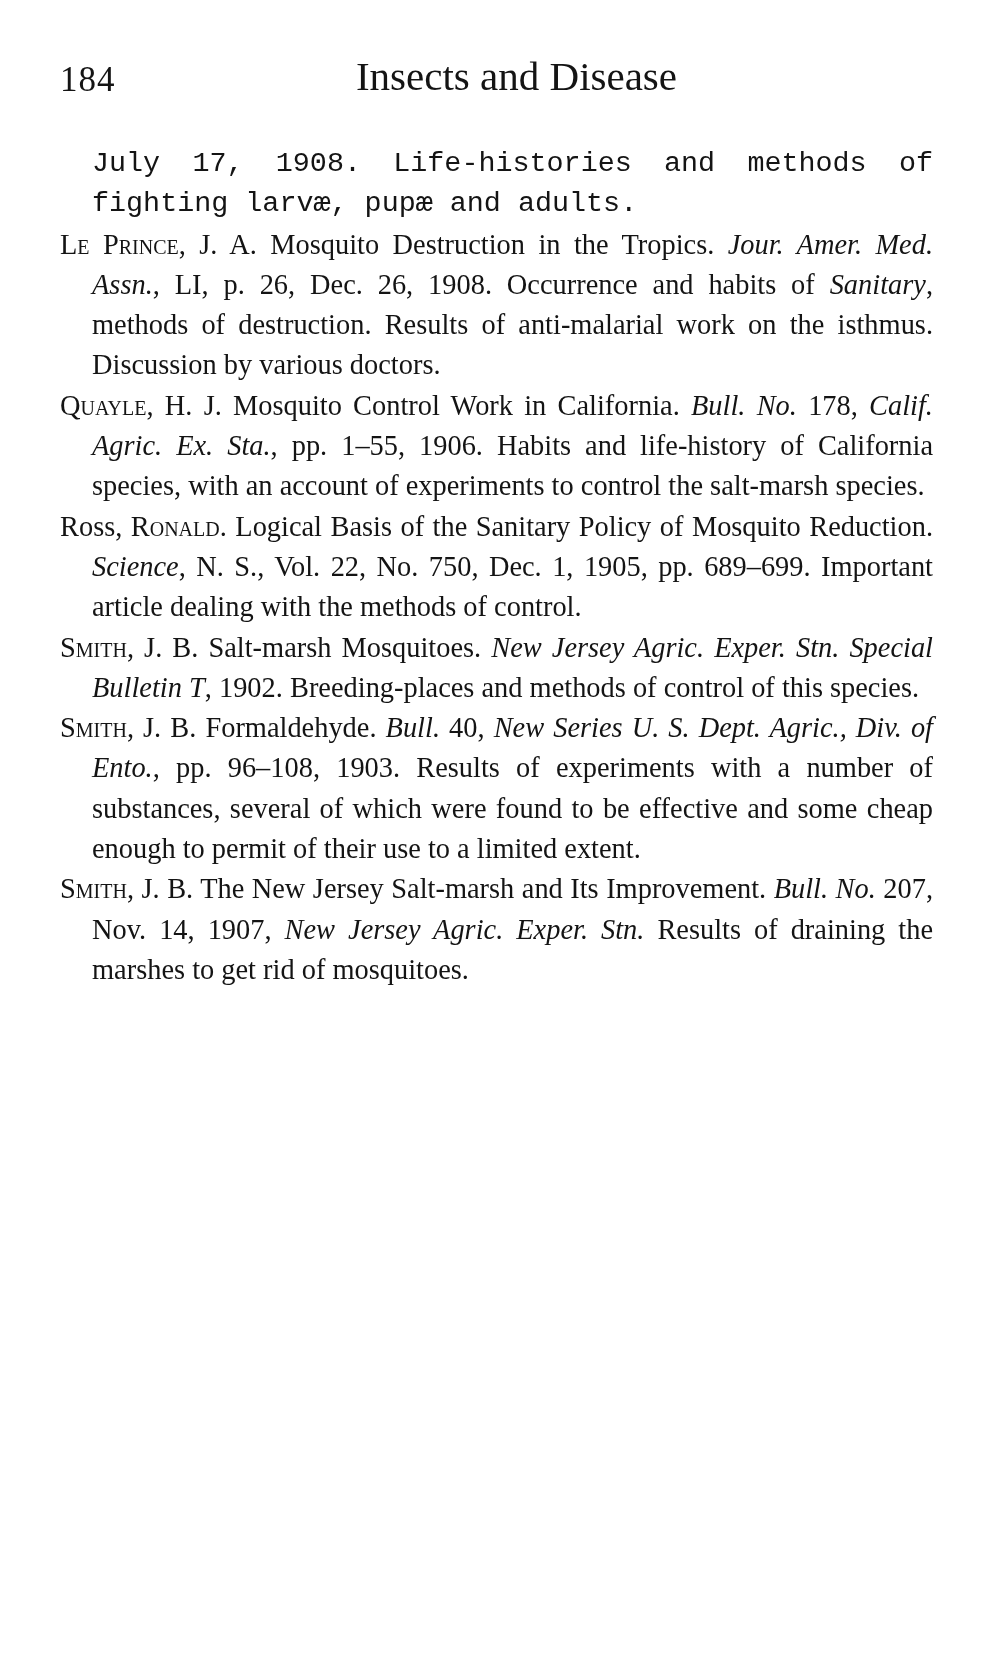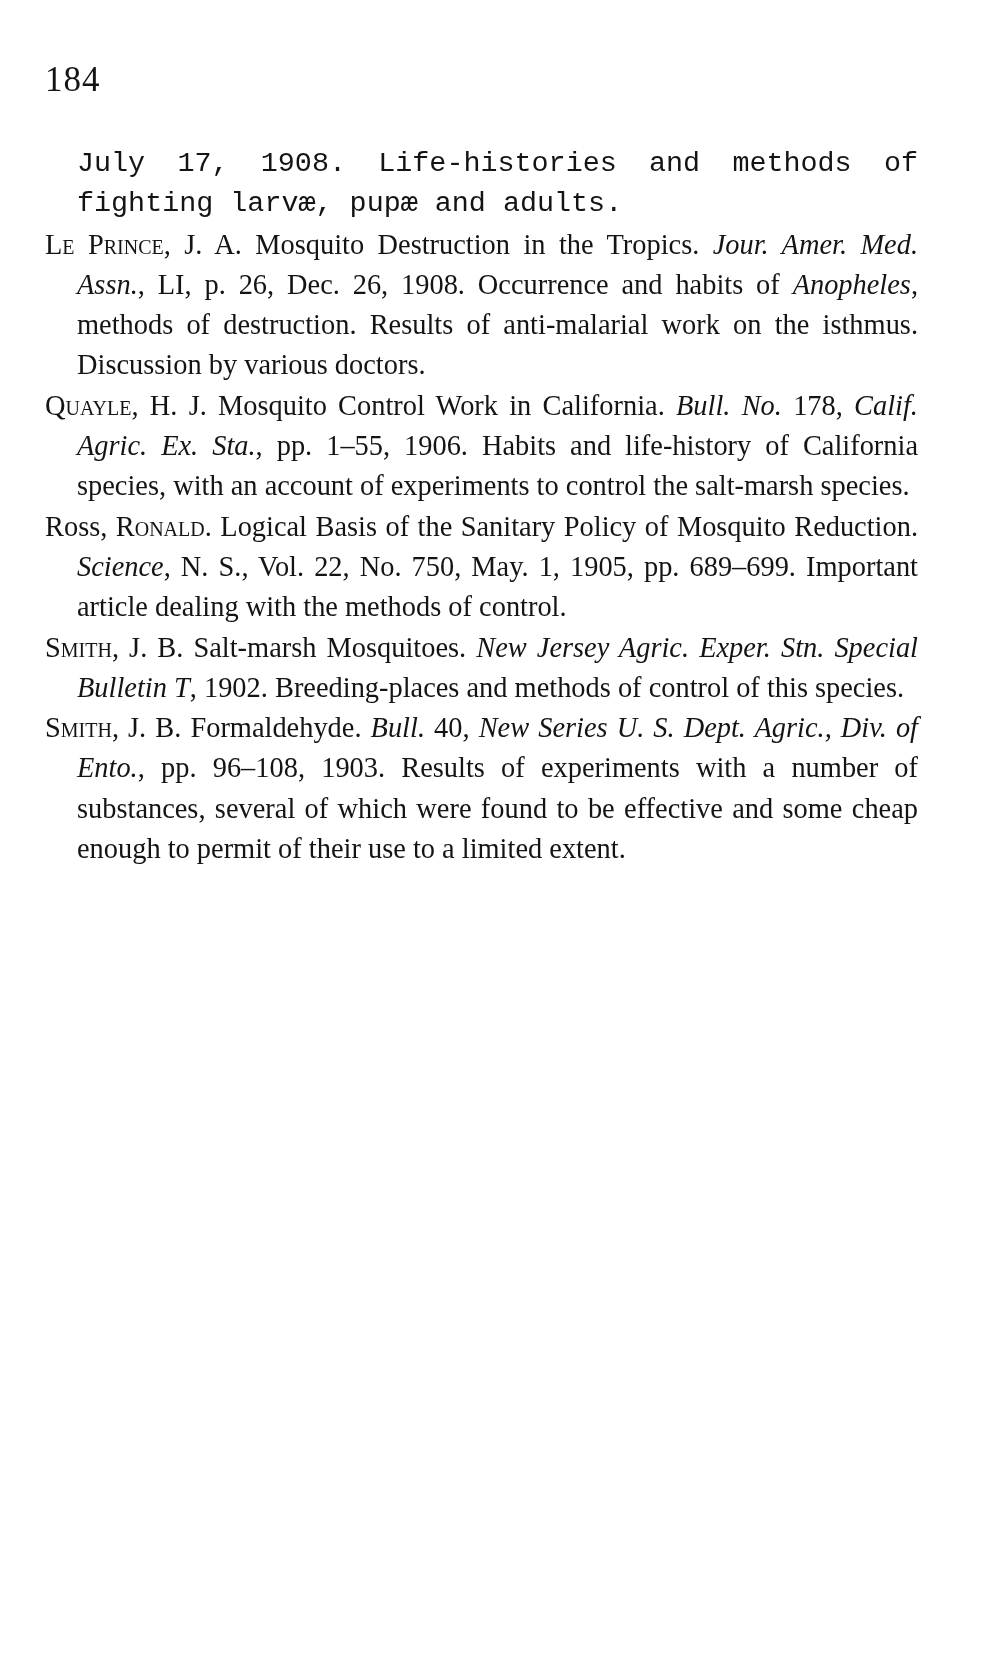--- a/index.html
+++ b/index.html
@@ -1,35 +1,37 @@
 <!DOCTYPE html>
 <html><head>
 <meta charset="utf-8">
 <style>
   html, body { margin: 0; padding: 0; background: #ffffff; }
   body { width: 1000px; height: 1658px; position: relative; overflow: hidden; color: #141414; font-family: "Liberation Serif", "DejaVu Serif", serif; }
-  .page { position: absolute; left: 0; top: 0; width: 921px; height: 1658px; }
+  .page { position: absolute; left: 15px; top: 0; width: 921px; height: 1658px; }
   .running-head { position: absolute; top: 52px; left: 45px; width: 873px; height: 56px; }
   .page-number { position: absolute; left: 0; top: 8px; font-size: 35px; letter-spacing: 1px; }
   .running-title { position: absolute; left: 0; right: 0; top: 0; text-align: center; font-size: 41px; padding-left: 40px; }
   .body { position: absolute; top: 144px; left: 45px; width: 873px; font-size: 28.4px; line-height: 40.3px; }
   .entry { text-align: justify; padding-left: 32px; text-indent: -32px; margin: 0; }
   .entry.continued { padding-left: 32px; text-indent: 0; font-family: Liberation Mono, monospace; }
   .sc { font-variant: small-caps; margin-top: 17px; }
   i { font-style: italic; }
 </style>
 </head>
 <body>
 
 <div class="page">
   <div class="running-head">
     <span class="page-number">184</span>
+    <div class="running-title">Insects and Disease</div>
   </div>
 
   <div class="body">
     <p class="entry continued"><span>July 17, 1908.  Life-histories and methods of fighting larvæ, pupæ and adults.</span></p>
-    <p class="entry"><span class="sc">Le Prince</span><span>, J. A.  Mosquito Destruction in the Tropics.  </span><i>Jour. Amer. Med. Assn.</i><span>, LI, p. 26, Dec. 26, 1908.  Occurrence and habits of </span><i>Anopheles</i><span>, methods of destruction.  Results of anti-malarial work on the isthmus.  Discussion by various doctors.</span></p>
+    <p class="entry"><span class="sc">Le Prince</span><span>, J. A.  Mosquito Destruction in the Tropics.  </span><i>Jour. Amer. Med. Assn.</i><span>, LI, p. 26, Dec. 26, 1908.  Occurrence and habits of </span><i>Sanitary</i><span>, methods of destruction.  Results of anti-malarial work on the isthmus.  Discussion by various doctors.</span></p>
     <p class="entry"><span class="sc">Quayle</span><span>, H. J.  Mosquito Control Work in California.  </span><i>Bull. No.</i><span> 178, </span><i>Calif. Agric. Ex. Sta.</i><span>, pp. 1–55, 1906.  Habits and life-history of California species, with an account of experiments to control the salt-marsh species.</span></p>
-    <p class="entry"><span>Ross, </span><span class="sc">Ronald</span><span>.  Logical Basis of the Sanitary Policy of Mosquito Reduction.  </span><i>Science</i><span>, N. S., Vol. 22, No. 750, May. 1, 1905, pp. 689–699.  Important article dealing with the methods of control.</span></p>
+    <p class="entry"><span>Ross, </span><span class="sc">Ronald</span><span>.  Logical Basis of the Sanitary Policy of Mosquito Reduction.  </span><i>Science</i><span>, N. S., Vol. 22, No. 750, Dec. 1, 1905, pp. 689–699.  Important article dealing with the methods of control.</span></p>
     <p class="entry"><span class="sc">Smith</span><span>, J. B.   Salt-marsh Mosquitoes.  </span><i>New Jersey Agric. Exper. Stn. Special Bulletin T</i><span>, 1902.  Breeding-places and methods of control of this species.</span></p>
     <p class="entry"><span class="sc">Smith</span><span>, J. B.  Formaldehyde.  </span><i>Bull.</i><span> 40, </span><i>New Series U. S. Dept. Agric., Div. of Ento.</i><span>, pp. 96–108, 1903.  Results of experiments with a number of substances, several of which were found to be effective and some cheap enough to permit of their use to a limited extent.</span></p>
+    <p class="entry"><span class="sc">Smith</span><span>, J. B.   The New Jersey Salt-marsh and Its Improvement.  </span><i>Bull. No.</i><span> 207, Nov. 14, 1907, </span><i>New Jersey Agric. Exper. Stn.</i><span>  Results of draining the marshes to get rid of mosquitoes.</span></p>
   </div>
 </div>
 
 </body></html>

